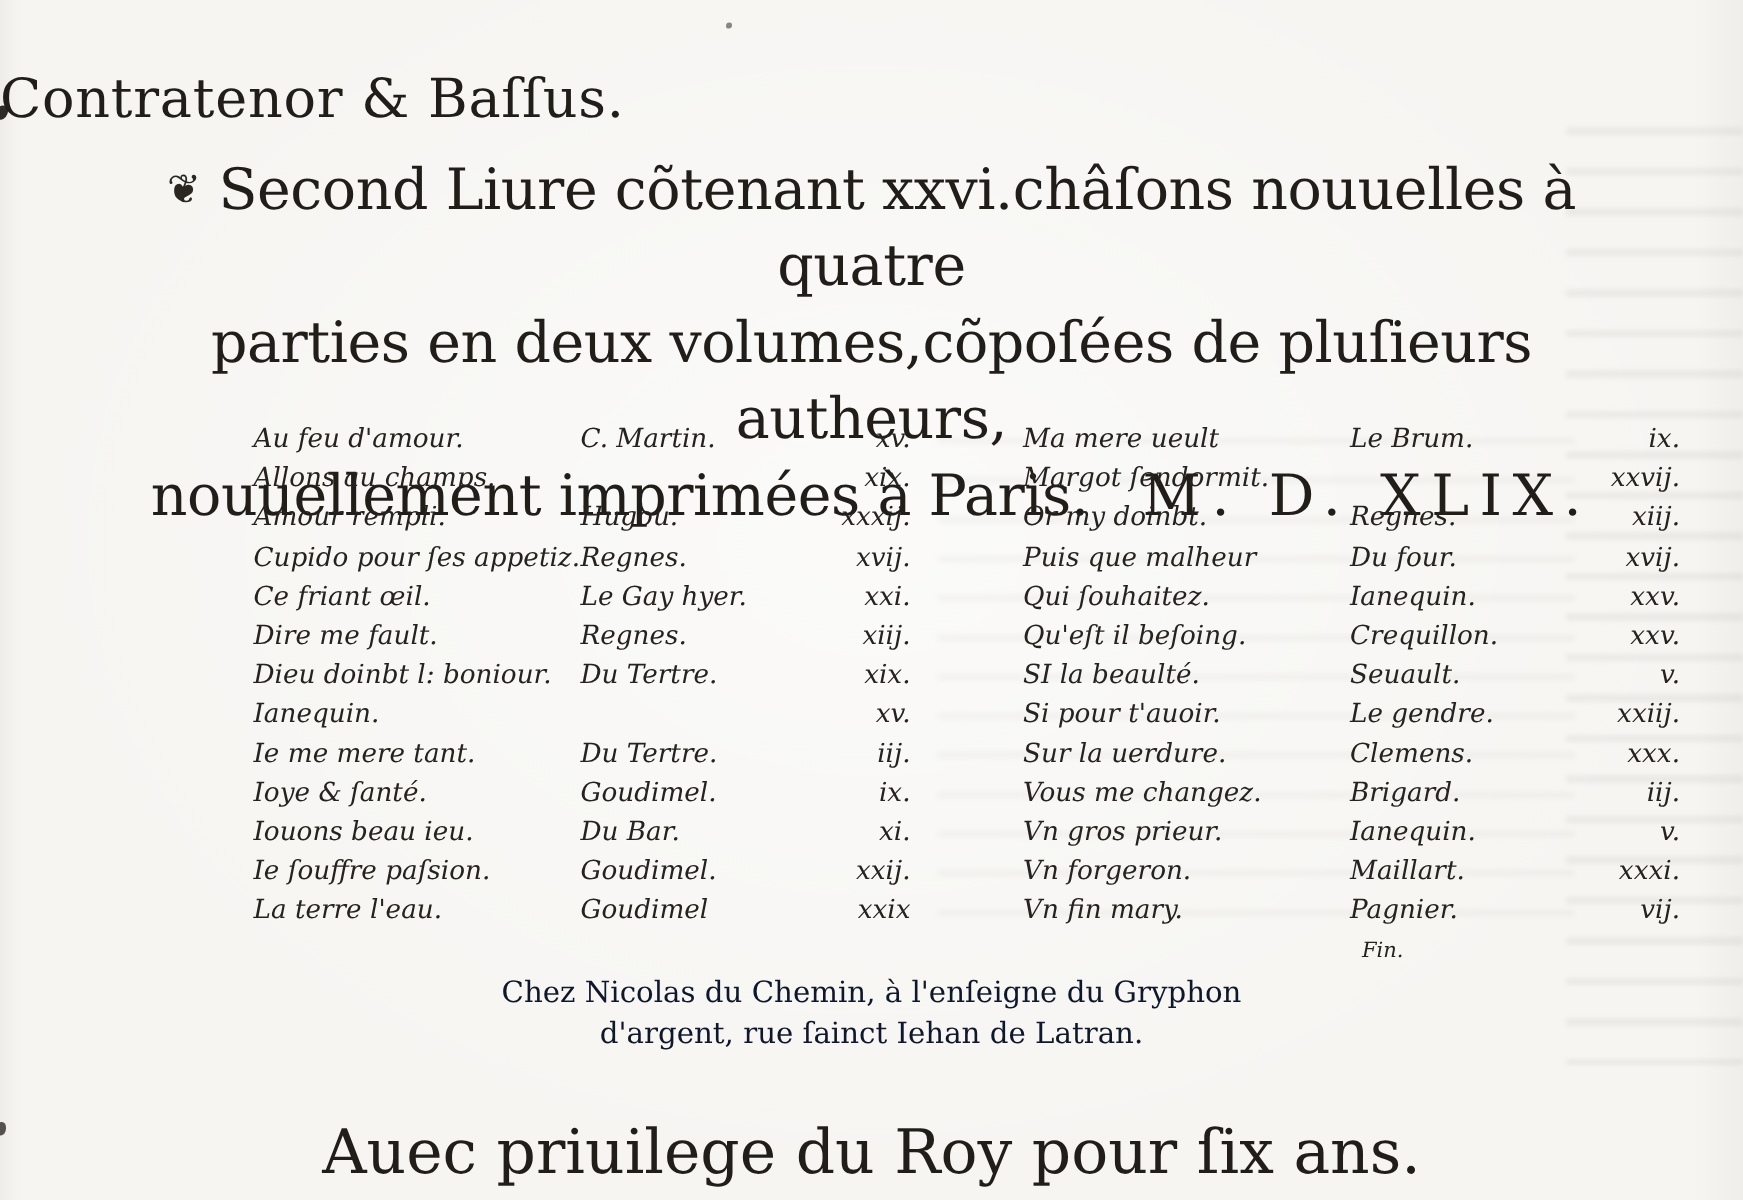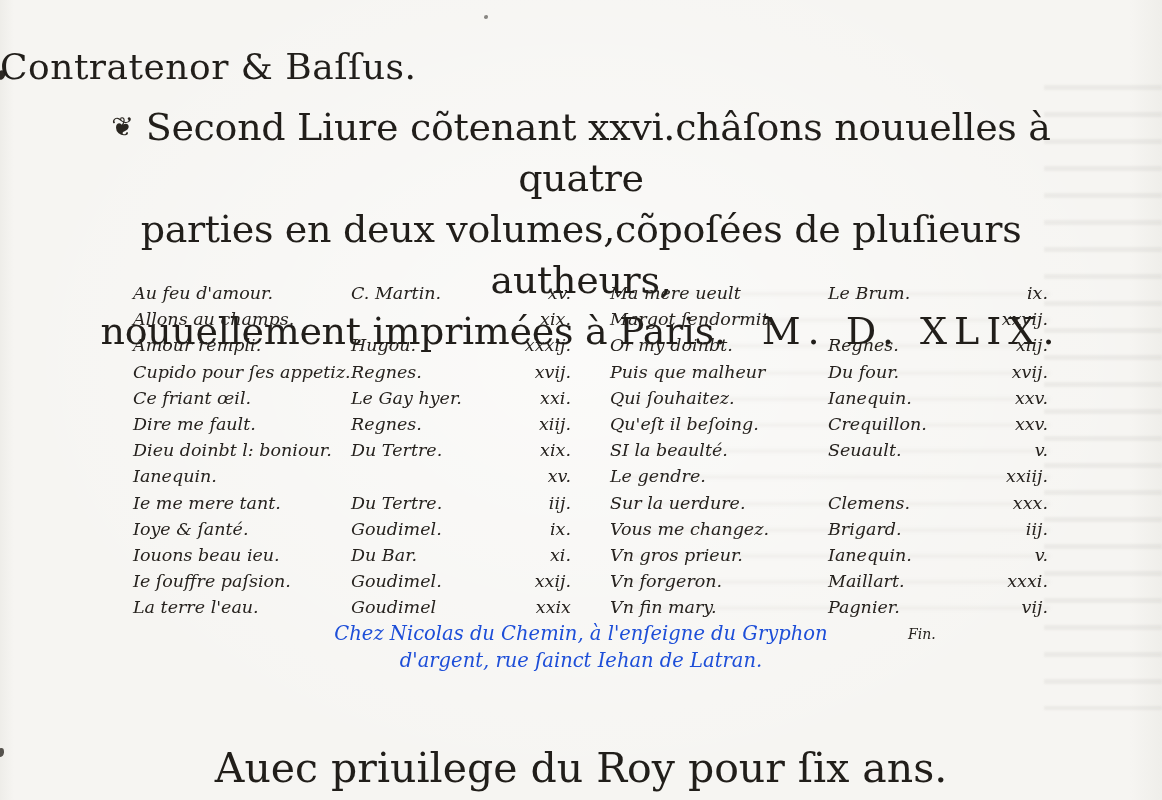--- a/index.html
+++ b/index.html
@@ -22,32 +22,32 @@
   }
   .ornament{
     font-family:"DejaVu Sans","Liberation Sans",sans-serif;
     font-size:27px;vertical-align:8%;margin-right:12px;color:#2a2620;
   }
   .date{letter-spacing:7px;margin-left:36px;}
   .index{
     position:absolute;top:283px;left:133px;display:flex;gap:39px;
     font-style:italic;font-weight:500;font-size:17.5px;color:#26221e;
   }
-  .half{width:438px;flex:none;}
+  .half{width:438px;flex:none;margin-left:36px;}
   .irow{display:flex;align-items:baseline;height:26.2px;white-space:nowrap;}
   .c-title{width:218px;flex:none;}
   .c-composer{flex:1;}
   .c-page{margin-left:auto;text-align:right;}
   .fin{
     position:absolute;top:626px;left:908px;
     font-style:italic;font-size:14px;color:#26221e;
   }
   .imprint{
-    position:absolute;top:620px;left:0;width:100%;text-align:center;
-    font-style:italic;font-size:19.5px;line-height:27px;color:#1d4ed8;
+    position:absolute;top:648px;left:0;width:100%;text-align:center;
+    font-size:19.5px;line-height:27px;color:#0f172a;
   }
   .privilege{
     position:absolute;top:721px;left:0;width:100%;text-align:center;
     font-size:41px;color:#211e1a;margin-top:23px;
   }
   
   .ghost-right{
     position:absolute;top:85px;right:0;width:118px;height:625px;pointer-events:none;
     background:repeating-linear-gradient(to bottom,rgba(110,104,96,.075) 0 5px,transparent 5px 27px);
     filter:blur(1.3px);
@@ -176,20 +176,21 @@
         <span class="c-title">Qu'eſt il beſoing.</span>
         <span class="c-composer">Crequillon.</span>
         <span class="c-page">xxv.</span>
       </div>
       <div class="irow">
         <span class="c-title">SI la beaulté.</span>
         <span class="c-composer">Seuault.</span>
         <span class="c-page">v.</span>
       </div>
       <div class="irow">
+        <span class="c-title">Si pour t'auoir.</span>
         <span class="c-composer">Le gendre.</span>
         <span class="c-page">xxiij.</span>
       </div>
       <div class="irow">
         <span class="c-title">Sur la uerdure.</span>
         <span class="c-composer">Clemens.</span>
         <span class="c-page">xxx.</span>
       </div>
       <div class="irow">
         <span class="c-title">Vous me changez.</span>

